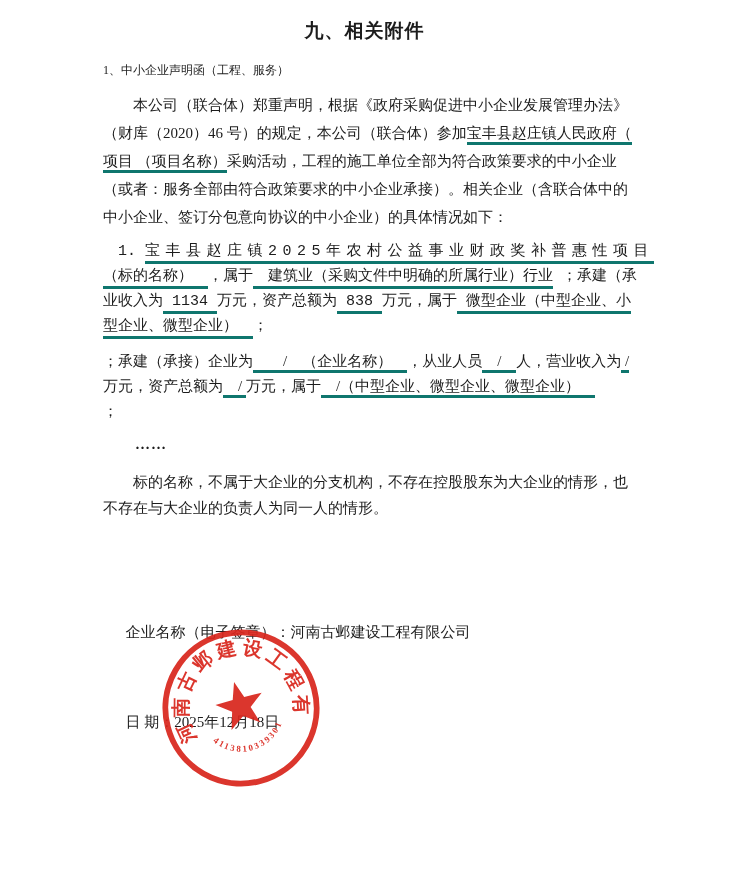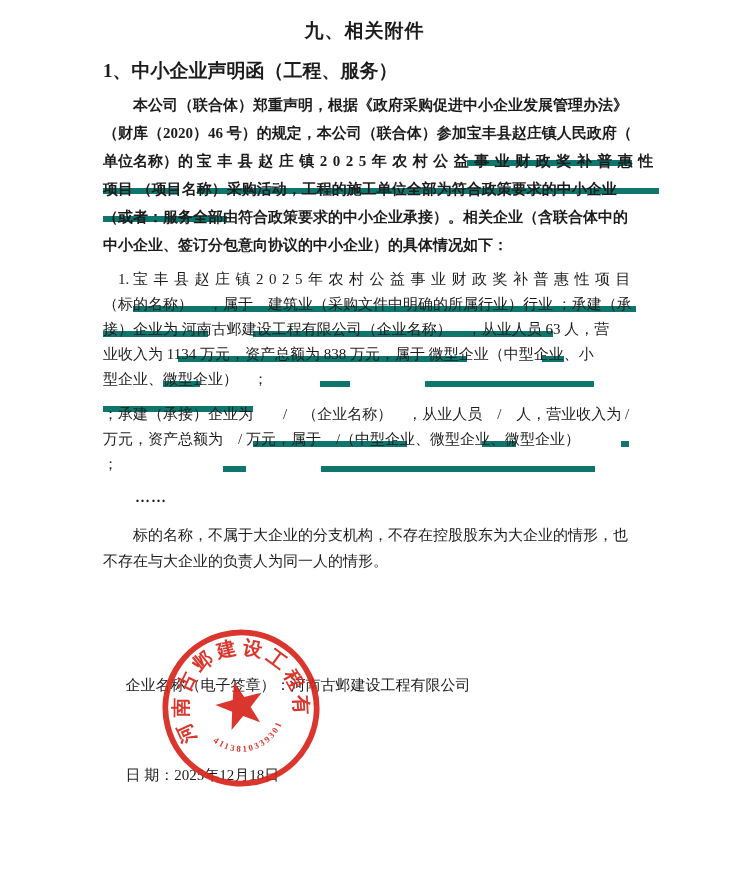--- a/index.html
+++ b/index.html
@@ -15,37 +15,37 @@
   .doc-title{
     margin-top:14px;
     text-align:center;
     font-size:19px;
     font-weight:bold;
     line-height:26px;
     letter-spacing:1px;
   }
   .doc-heading{
     margin:16px 97px 0 103px;
-    font-size:19px;
-    font-weight:bold;
+    font-size:12px;
+    font-weight:normal;
     line-height:21px;
   }
   .body-area{margin:0 97px 0 103px;font-size:15px;}
   .para .line{white-space:pre;}
   .p-intro{margin-top:10px}
-  .p-intro .line{line-height:28px;font-weight:bold;}
+  .p-intro .line{line-height:28px;}
   .p-item1{margin-top:8px}
-  .p-item1 .line{line-height:25px;}
+  .p-item1 .line{line-height:25px;font-family:Liberation Mono, monospace;}
   .p-item2{margin-top:10px}
   .p-item2 .line{line-height:25px;}
   .p-ellipsis{margin-top:8px}
   .p-ellipsis .line{line-height:25px;font-weight:bold;letter-spacing:1px;}
   .p-closing{margin-top:12px}
   .p-closing .line{line-height:26px;}
-  .u{border-bottom:6px solid #0f766e;padding-bottom:19px;}
+  .u{border-bottom:3px solid #0f766e;padding-bottom:1px;}
   .ls{letter-spacing:5.5px;}
   .sig-block{margin:66px 0 0 103px;font-size:15px;}
   .sig-line{line-height:30px;white-space:pre;}
   .stamp{
     position:absolute;
     left:157px;top:620px;
     width:168px;height:168px;
     transform:rotate(-15deg);
     opacity:0.92;
     pointer-events:none;
@@ -62,29 +62,27 @@
 <div class="page">
 
   <div class="doc-title">九、相关附件</div>
 
   <div class="doc-heading">1、中小企业声明函（工程、服务）</div>
 
   <div class="body-area" id="paragraphs">
       <div class="para p-intro">
         <div class="line"><span class="">　　本公司（联合体）郑重声明，根据《政府采购促进中小企业发展管理办法》</span></div>
         <div class="line"><span class="">（财库（2020）46 号）的规定，本公司（联合体）参加</span><span class="u">宝丰县赵庄镇人民政府（</span></div>
-        <div class="line"><span class="u">单位名称）</span><span class="">的 </span><span class="u ls">宝丰县赵庄镇2025年农村公益事业财政奖补普惠性</span></div>
         <div class="line"><span class="u">项目 （项目名称）</span><span class="">采购活动，工程的施工单位全部为符合政策要求的中小企业</span></div>
         <div class="line"><span class="">（或者：服务全部由符合政策要求的中小企业承接）。相关企业（含联合体中的</span></div>
         <div class="line"><span class="">中小企业、签订分包意向协议的中小企业）的具体情况如下：</span></div>
       </div>
       <div class="para p-item1">
         <div class="line"><span class="">　1. </span><span class="u ls">宝丰县赵庄镇2025年农村公益事业财政奖补普惠性项目</span></div>
         <div class="line"><span class="u">（标的名称）　</span><span class="">，属于</span><span class="u">　建筑业（采购文件中明确的所属行业）行业</span><span class=""> ；承建（承</span></div>
-        <div class="line"><span class="">接）企业为</span><span class="u"> 河南古邺建设工程有限公司（企业名称）　</span><span class="">，从业人员</span><span class="u"> 63 </span><span class="">人，营</span></div>
         <div class="line"><span class="">业收入为</span><span class="u"> 1134 </span><span class="">万元，资产总额为</span><span class="u"> 838 </span><span class="">万元，属于</span><span class="u"> 微型企业（中型企业、小</span></div>
         <div class="line"><span class="u">型企业、微型企业）　</span><span class="">；</span></div>
       </div>
       <div class="para p-item2">
         <div class="line"><span class="">；承建（承接）企业为</span><span class="u">　　/　（企业名称）　</span><span class="">，从业人员</span><span class="u">　/　</span><span class="">人，营业收入为</span><span class="u"> /</span></div>
         <div class="line"><span class="">万元，资产总额为</span><span class="u">　/ </span><span class="">万元，属于</span><span class="u">　/（中型企业、微型企业、微型企业）　</span></div>
         <div class="line"><span class="">；</span></div>
       </div>
       <div class="para p-ellipsis">
         <div class="line"><span class="">　　……</span></div>

